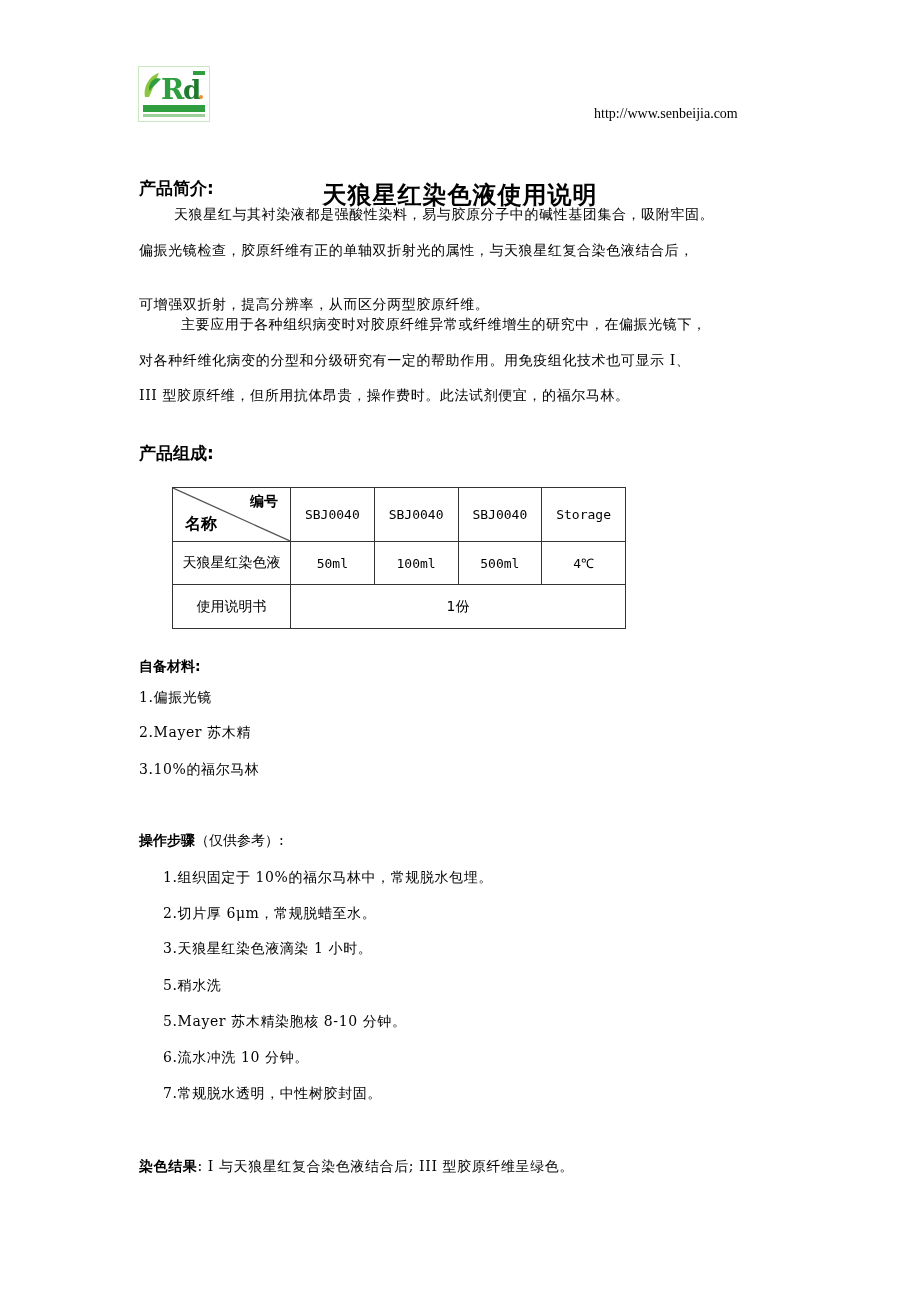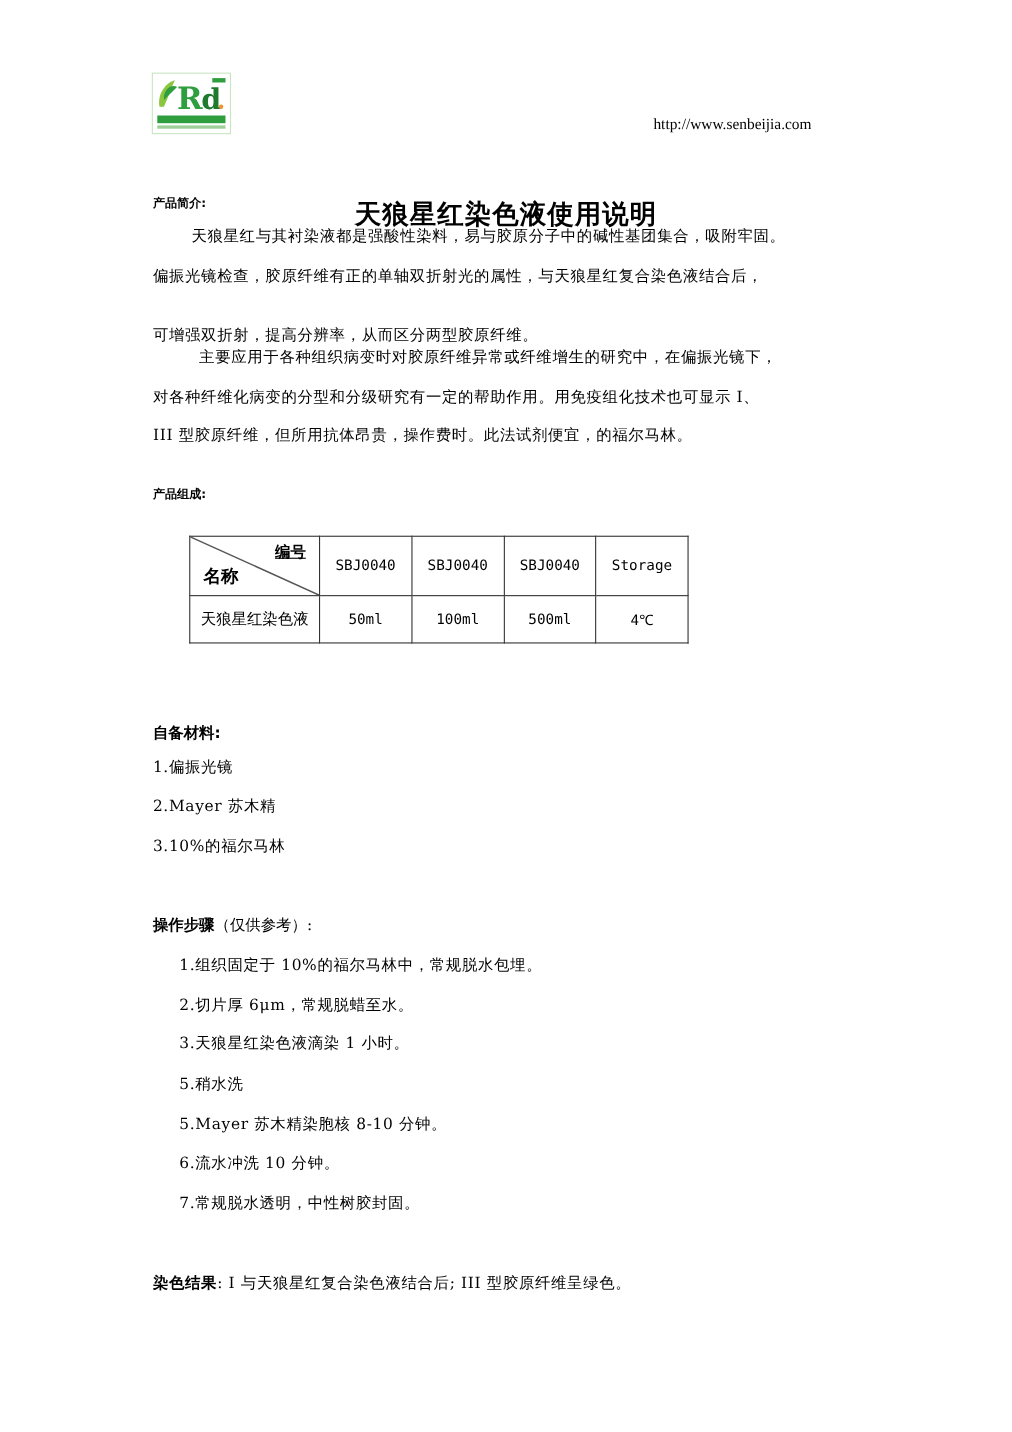--- a/index.html
+++ b/index.html
@@ -5,30 +5,30 @@
   html, body { margin: 0; padding: 0; background: #ffffff; }
   body { width: 920px; height: 1302px; position: relative; overflow: hidden;
          font-family: "DejaVu Serif", "Liberation Serif", serif; color: #000; }
   .abs { position: absolute; }
   .logo { left: 138px; top: 66px; width: 70px; height: 54px; border: 1px solid #c8e6c0; background: #fff; }
   .logo-caption { position: absolute; left: 4px; top: 38px; width: 62px; height: 7px; background: #2e9e3e; }
   .logo-sub { position: absolute; left: 4px; top: 47px; width: 62px; height: 3px; background: #9ccf9a; }
   .url { left: 594px; top: 106px; font-family: "Liberation Serif", serif; font-size: 14px; }
   .title { left: 0; width: 920px; top: 134px; text-align: center; font-size: 24px; font-weight: bold;
            font-family: "DejaVu Sans", sans-serif; letter-spacing: 1px; margin-top: 45px; }
-  .h { font-family: "DejaVu Sans", sans-serif; font-weight: bold; font-size: 11px; left: 139px; }
+  .h { font-family: "DejaVu Sans", sans-serif; font-weight: bold; font-size: 17px; left: 139px; }
   .p { font-size: 14px; left: 139px; letter-spacing: 0.6px; white-space: nowrap; }
   .table { left: 172px; top: 487px; width: 454px; height: 141px; }
   table.spec { border-collapse: collapse; width: 454px; font-size: 13px; }
   table.spec td { border: 1.5px solid #333; text-align: center; padding: 0; }
   table.spec .mono { font-family: "DejaVu Sans Mono", "Liberation Mono", monospace; font-size: 13px; }
   table.spec .cjk { font-family: "DejaVu Sans", sans-serif; font-size: 14px; }
   .diag { position: relative; width: 117px; height: 53px; }
   .diag svg { position: absolute; left: 0; top: 0; }
-  .diag .top-lbl { position: absolute; right: 12px; top: 5px; font-weight: bold; font-family: "DejaVu Sans", sans-serif; font-size: 14px; text-decoration: underline; }
+  .diag .top-lbl { position: absolute; right: 12px; top: 5px; font-weight: bold; font-family: "DejaVu Sans", sans-serif; font-size: 14px; }
   .diag .bot-lbl { position: absolute; left: 12px; bottom: 6px; font-weight: bold; font-family: Liberation Sans, sans-serif; font-size: 16px; }
   .step { left: 163px; font-size: 14px; letter-spacing: 0.6px; white-space: nowrap; }
   .result-label { font-family: "DejaVu Sans", sans-serif; font-weight: bold; }
 </style>
 </head>
 <body>
 
 <div class="abs logo">
   <svg width="70" height="38" viewBox="0 0 70 38">
     <path d="M6 30 C4 18, 12 8, 20 6 C16 14, 14 22, 10 30 Z" fill="#8cc63f"></path>
@@ -73,20 +73,24 @@
       <td class="mono" style="width:83px;">SBJ0040</td>
       <td class="mono" style="width:83px;">Storage</td>
     </tr>
     <tr style="height:43px;">
       <td class="cjk">天狼星红染色液</td>
       <td class="mono">50ml</td>
       <td class="mono">100ml</td>
       <td class="mono">500ml</td>
       <td class="mono">4℃</td>
     </tr>
+    <tr style="height:44px;">
+      <td class="cjk">使用说明书</td>
+      <td colspan="4" class="cjk" style="border-right:1.5px solid #333;">1份</td>
+    </tr>
   </tbody>
     </table>
 </div>
 
 <div class="abs h" style="top:658px; font-size:14px;">自备材料:</div>
 <div class="abs p" style="top:689px;">1.偏振光镜</div>
 <div class="abs p" style="top:724px;">2.Mayer 苏木精</div>
 <div class="abs p" style="top:761px;">3.10%的福尔马林</div>
 
 <div class="abs" style="left:139px; top:832px; font-size:14px; white-space:nowrap;">

